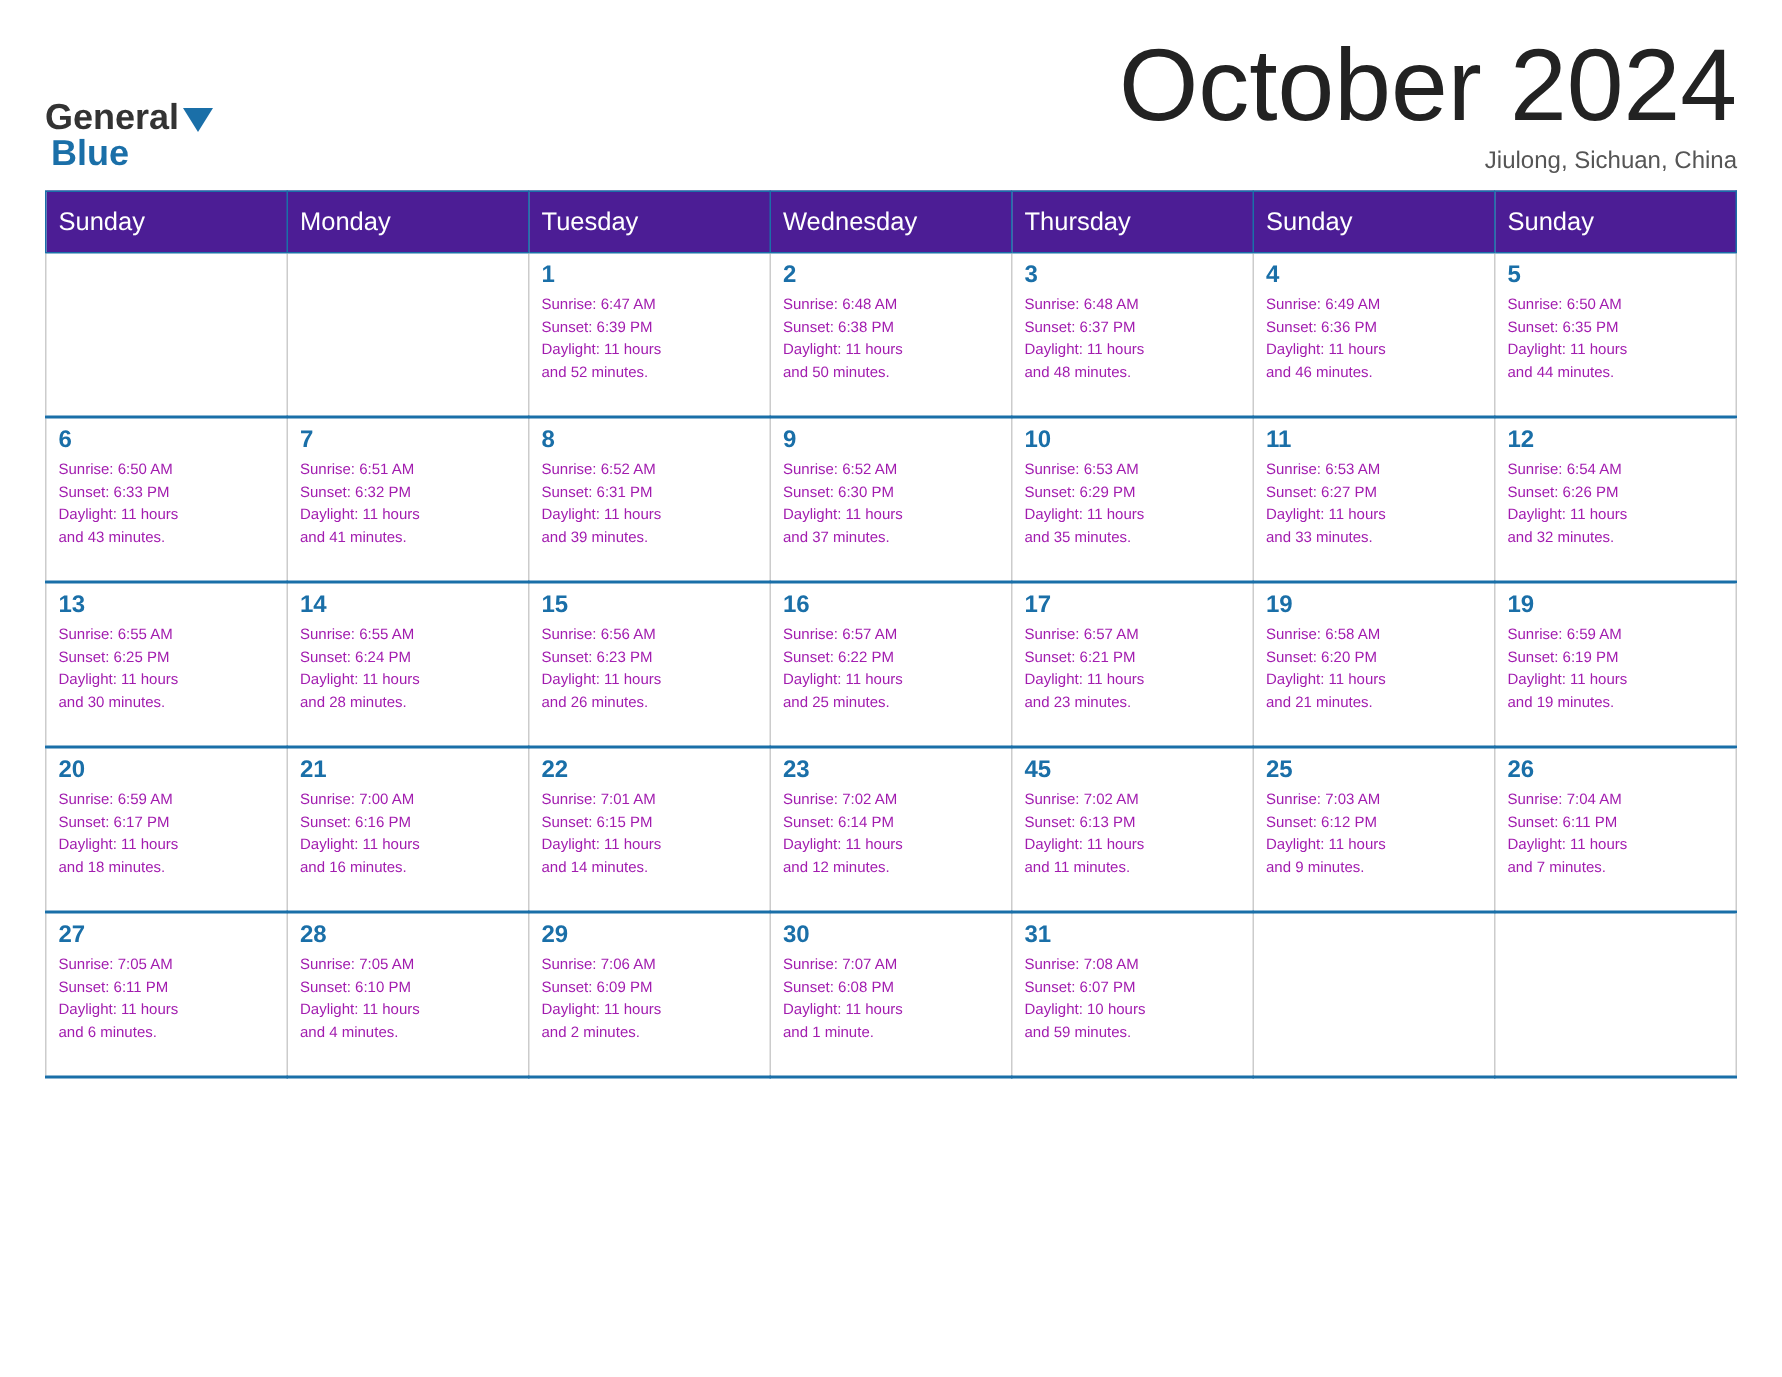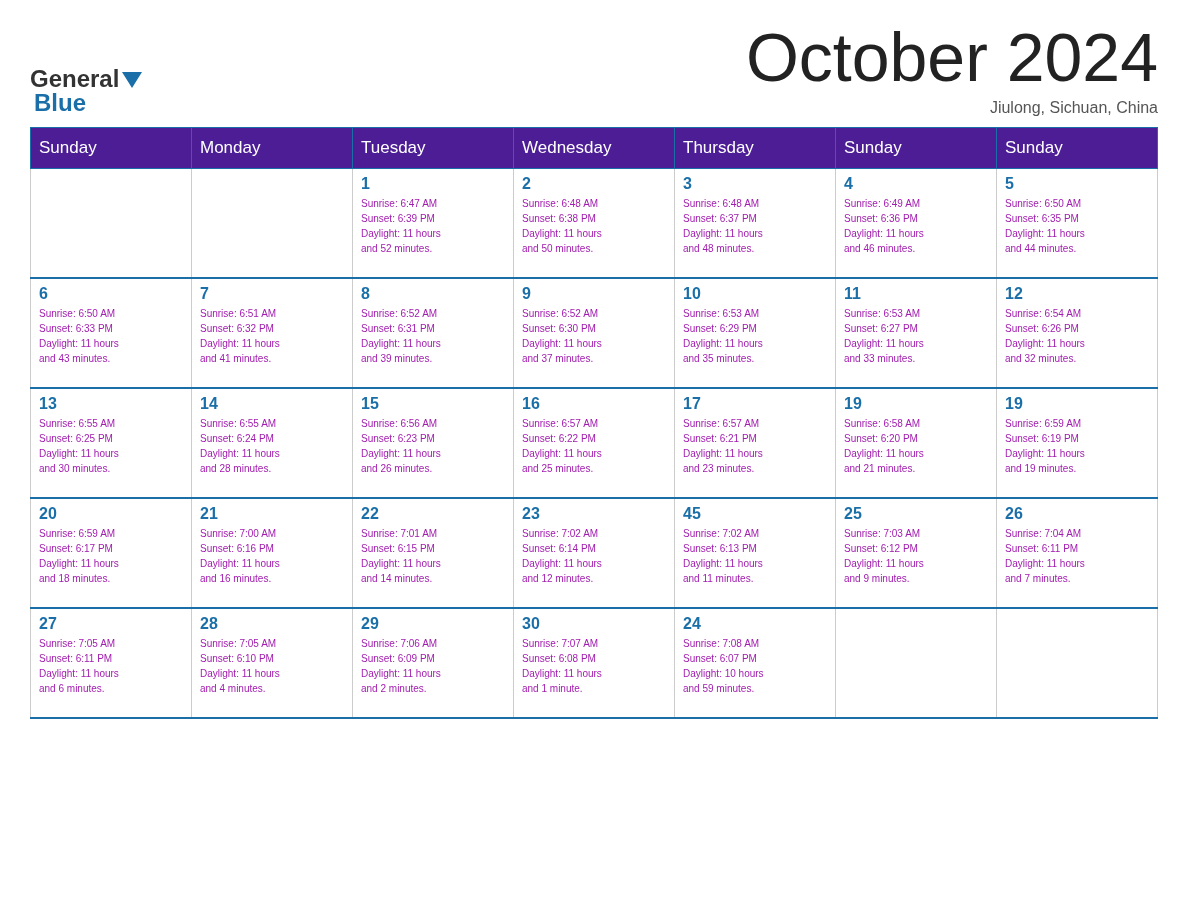--- a/index.html
+++ b/index.html
@@ -238,20 +238,20 @@
         </td>
         <td>
           <span class="day-num">29</span>
           <div class="day-info">Sunrise: 7:06 AM<br>Sunset: 6:09 PM<br>Daylight: 11 hours<br>and 2 minutes.</div>
         </td>
         <td>
           <span class="day-num">30</span>
           <div class="day-info">Sunrise: 7:07 AM<br>Sunset: 6:08 PM<br>Daylight: 11 hours<br>and 1 minute.</div>
         </td>
         <td>
-          <span class="day-num">24</span>
+          <span class="day-num">31</span>
           <div class="day-info">Sunrise: 7:08 AM<br>Sunset: 6:07 PM<br>Daylight: 10 hours<br>and 59 minutes.</div>
         </td>
         <td class="empty-cell"></td>
         <td class="empty-cell"></td>
       </tr>
     </tbody>
 </table>
 
 </body></html>

